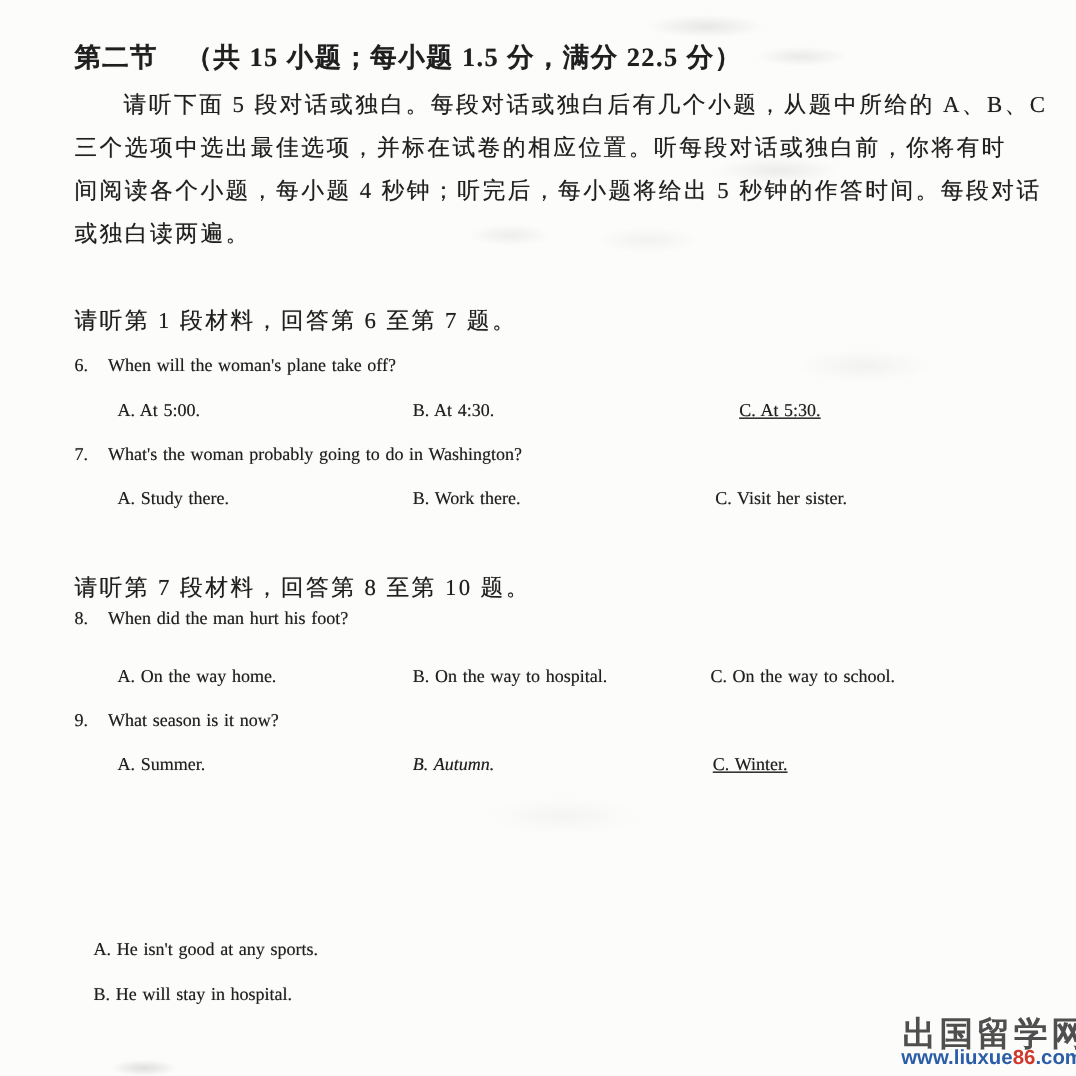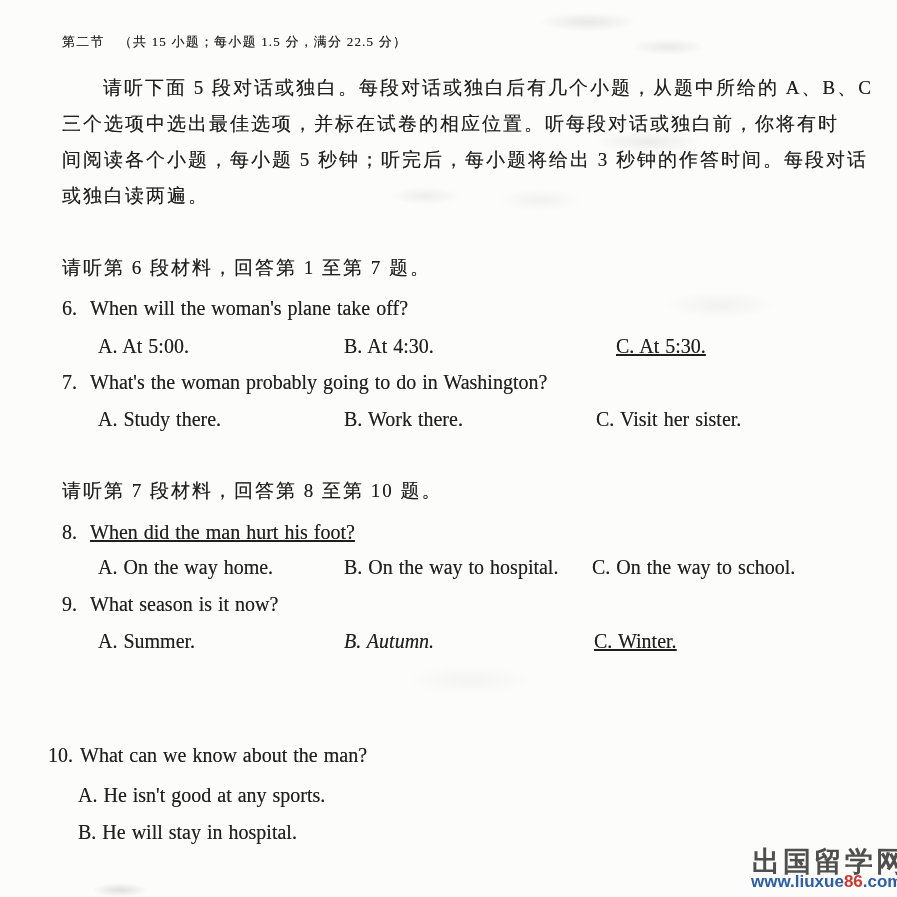--- a/index.html
+++ b/index.html
@@ -16,22 +16,22 @@
       radial-gradient(ellipse 60px 16px at 540px 200px, rgba(150,150,150,0.10), transparent 70%),
       radial-gradient(ellipse 80px 20px at 720px 305px, rgba(155,155,155,0.10), transparent 70%),
       radial-gradient(ellipse 90px 22px at 470px 680px, rgba(155,155,155,0.08), transparent 70%),
       radial-gradient(ellipse 40px 10px at 120px 890px, rgba(120,120,120,0.22), transparent 70%);
     font-family:"Liberation Serif","DejaVu Serif",serif;
     color:#1f1f1f;
   }
   .line{position:absolute;white-space:nowrap;line-height:1.25;
         text-shadow:0 0 0.6px rgba(20,20,20,0.55);}
   .zh{font-size:19px;letter-spacing:2px;font-weight:400;}
-  .zh-head{font-size:13px;letter-spacing:1.2px;font-weight:400;}
-  .en{font-size:20px;word-spacing:1px;}
+  .zh-head{font-size:22px;letter-spacing:1.2px;font-weight:700;}
+  .en{font-size:15px;word-spacing:1px;}
   .qnum{display:inline-block;min-width:28px;}
   .qnum10{display:inline-block;min-width:32px;}
   .wm-site{
     position:absolute;left:752px;top:843px;
     font-family:"Liberation Sans","DejaVu Sans",sans-serif;
     font-size:28px;font-weight:700;letter-spacing:3px;
     color:#4f4f4f;white-space:nowrap;
   }
   .wm-url{
     position:absolute;left:751px;top:872px;
@@ -43,57 +43,54 @@
 </style>
 </head>
 <body>
 
 <div class="page">
 
   <div class="line zh-head" style="left:62px;top:34px;">第二节　（共 15 小题；每小题 1.5 分，满分 22.5 分）</div>
 
   <div class="line zh" style="left:103px;top:76px;">请听下面 5 段对话或独白。每段对话或独白后有几个小题，从题中所给的 A、B、C</div>
   <div class="line zh" style="left:62px;top:112px;">三个选项中选出最佳选项，并标在试卷的相应位置。听每段对话或独白前，你将有时</div>
-  <div class="line zh" style="left:62px;top:148px;">间阅读各个小题，每小题 5 秒钟；听完后，每小题将给出 3 秒钟的作答时间。每段对话</div>
+  <div class="line zh" style="left:62px;top:148px;">间阅读各个小题，每小题 4 秒钟；听完后，每小题将给出 5 秒钟的作答时间。每段对话</div>
   <div class="line zh" style="left:62px;top:184px;">或独白读两遍。</div>
 
-  <div class="line zh" style="left:62px;top:256px;">请听第 6 段材料，回答第 1 至第 7 题。</div>
+  <div class="line zh" style="left:62px;top:256px;">请听第 1 段材料，回答第 6 至第 7 题。</div>
 
   <div class="line en" style="left:62px;top:296px;">
     <span class="qnum">6.</span><span>When will the woman's plane take off?</span>
   </div>
   <div class="line en" style="left:98px;top:334px;">A. At 5:00.</div>
   <div class="line en" style="left:344px;top:334px;">B. At 4:30.</div>
   <div class="line en" style="left:616px;top:334px;text-decoration:underline;">C. At 5:30.</div>
 
   <div class="line en" style="left:62px;top:370px;">
     <span class="qnum">7.</span><span>What's the woman probably going to do in Washington?</span>
   </div>
   <div class="line en" style="left:98px;top:407px;">A. Study there.</div>
   <div class="line en" style="left:344px;top:407px;">B. Work there.</div>
   <div class="line en" style="left:596px;top:407px;">C. Visit her sister.</div>
 
   <div class="line zh" style="left:62px;top:479px;">请听第 7 段材料，回答第 8 至第 10 题。</div>
 
-  <div class="line en" style="left:62px;top:520px;text-decoration:underline;">
+  <div class="line en" style="left:62px;top:507px;">
     <span class="qnum">8.</span><span>When did the man hurt his foot?</span>
   </div>
   <div class="line en" style="left:98px;top:555px;">A. On the way home.</div>
   <div class="line en" style="left:344px;top:555px;">B. On the way to hospital.</div>
   <div class="line en" style="left:592px;top:555px;">C. On the way to school.</div>
 
   <div class="line en" style="left:62px;top:592px;">
     <span class="qnum">9.</span><span>What season is it now?</span>
   </div>
   <div class="line en" style="left:98px;top:629px;">A. Summer.</div>
   <div class="line en" style="left:344px;top:629px;font-style:italic;">B. Autumn.</div>
   <div class="line en" style="left:594px;top:629px;text-decoration:underline;">C. Winter.</div>
 
-  <div class="line en" style="left:48px;top:743px;">
-    <span class="qnum10">10.</span><span>What can we know about the man?</span>
-  </div>
   <div class="line en" style="left:78px;top:783px;">A. He isn't good at any sports.</div>
   <div class="line en" style="left:78px;top:820px;">B. He will stay in hospital.</div>
 
   <div class="wm-site">出国留学网</div>
   <div class="wm-url"><span>www.liuxue</span><span class="wm-red">86</span><span>.com</span></div>
 
 </div>
 
 </body></html>

